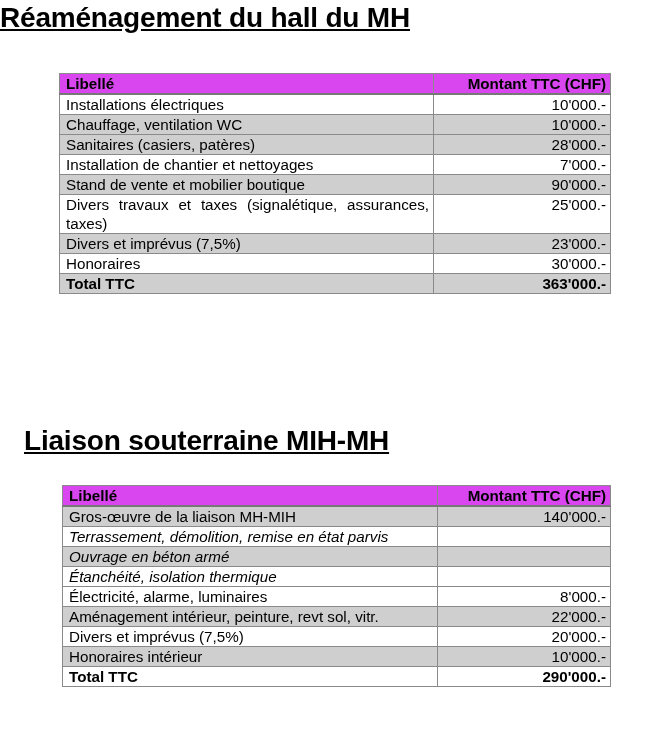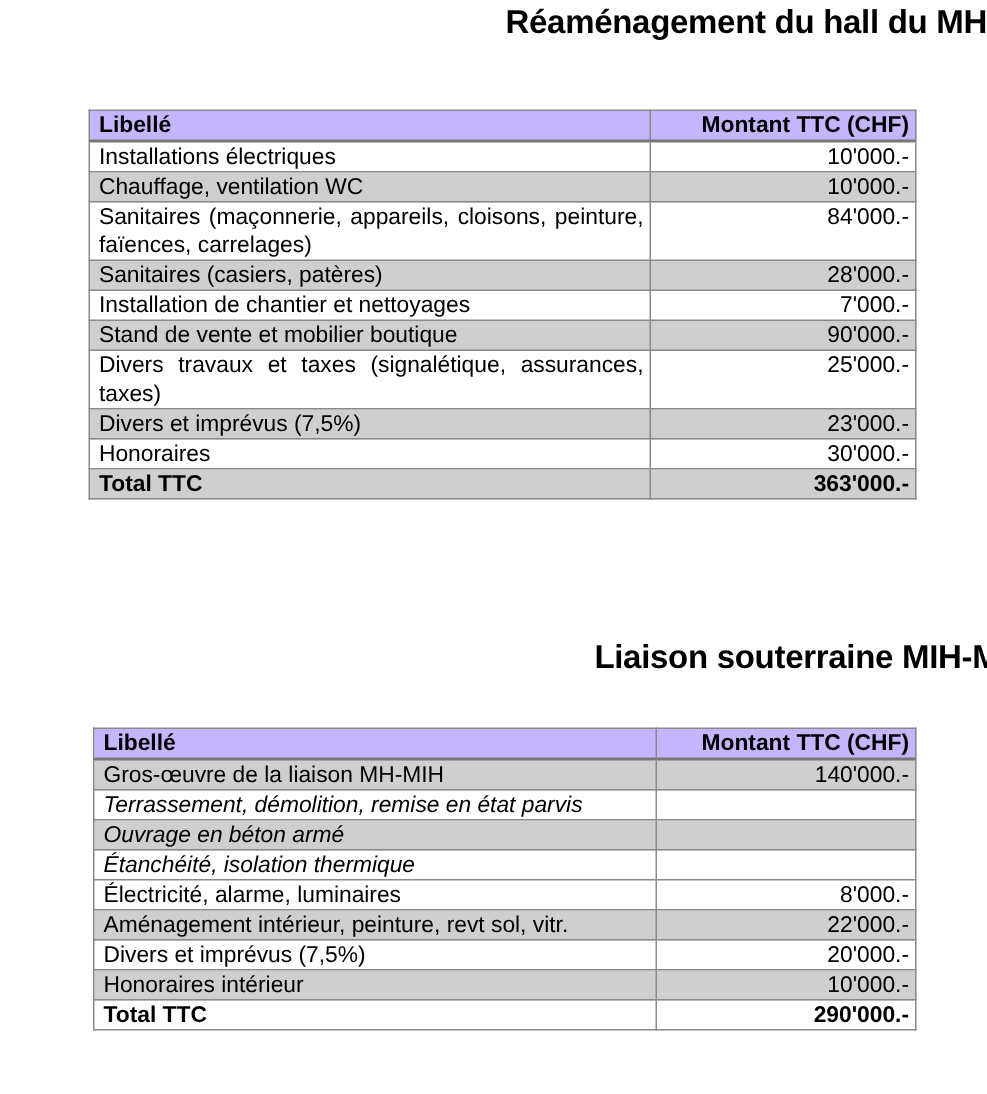--- a/index.html
+++ b/index.html
@@ -1,33 +1,33 @@
 <!DOCTYPE html>
 <html><head>
 <meta charset="utf-8">
 <style>
   html, body { margin: 0; padding: 0; background: #ffffff; }
   body {
     width: 658px; height: 729px; position: relative; overflow: hidden;
     font-family: "Liberation Sans", sans-serif; color: #000;
   }
   .title {
-    position: absolute; left: 0; width: 658px; text-align: right;
-    font-weight: bold; font-size: 22px; letter-spacing: -0.2px; margin: 0;
+    position: absolute; left: 0; width: 658px; text-align: left;
+    font-weight: bold; font-size: 28px; letter-spacing: -0.2px; margin: 0; text-decoration: underline;
   }
   #t1-title { top: 2px; }
   #t2-title { top: 425px; padding-left: 24px; }
   table.budget {
     position: absolute; border-collapse: collapse;
     font-size: 15.2px; line-height: 19px;
   }
   table.budget td, table.budget th {
     border: 1px solid #8a8a8a; padding: 0 4px 0 6px; vertical-align: top;
   }
-  table.budget th { text-align: left; font-weight: bold; background: #c4b5fd; }
+  table.budget th { text-align: left; font-weight: bold; background: #d946ef; }
   table.budget th.amt, table.budget td.amt { text-align: right; }
   table.budget thead tr th { border-bottom: 2px solid #777; }
   tr.shade td { background: #cfcfcf; }
   tr.total td { font-weight: bold; }
   td.just { text-align: justify; text-align-last: left; }
   td.italic { font-style: italic; }
   #t1 { left: 59px; top: 73px; width: 552px; }
   #t1 col.c1 { width: 374px; }
   #t2 { left: 62px; top: 485px; width: 549px; }
   #t2 col.c1 { width: 375px; }
@@ -49,24 +49,20 @@
     </tr>
   </thead>
   <tbody>
     <tr>
         <td>Installations électriques</td>
         <td class="amt">10'000.-</td>
       </tr>
     <tr class="shade">
         <td>Chauffage, ventilation WC</td>
         <td class="amt">10'000.-</td>
-      </tr>
-    <tr>
-        <td class="just">Sanitaires (maçonnerie, appareils, cloisons, peinture, faïences, carrelages)</td>
-        <td class="amt">84'000.-</td>
       </tr>
     <tr class="shade">
         <td>Sanitaires (casiers, patères)</td>
         <td class="amt">28'000.-</td>
       </tr>
     <tr>
         <td>Installation de chantier et nettoyages</td>
         <td class="amt">7'000.-</td>
       </tr>
     <tr class="shade">

